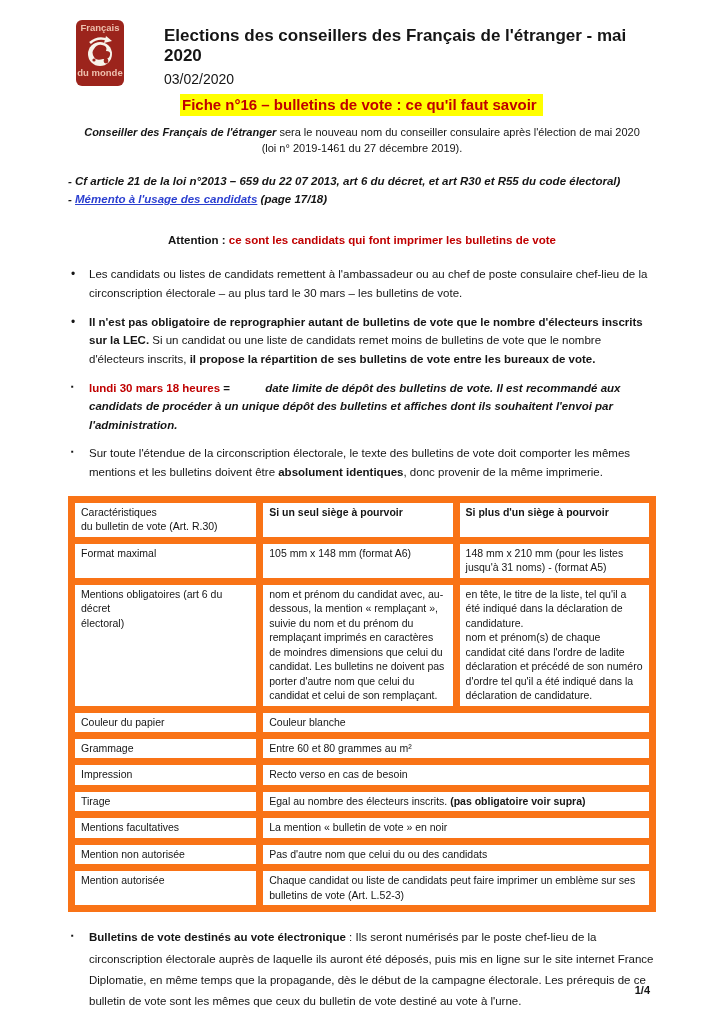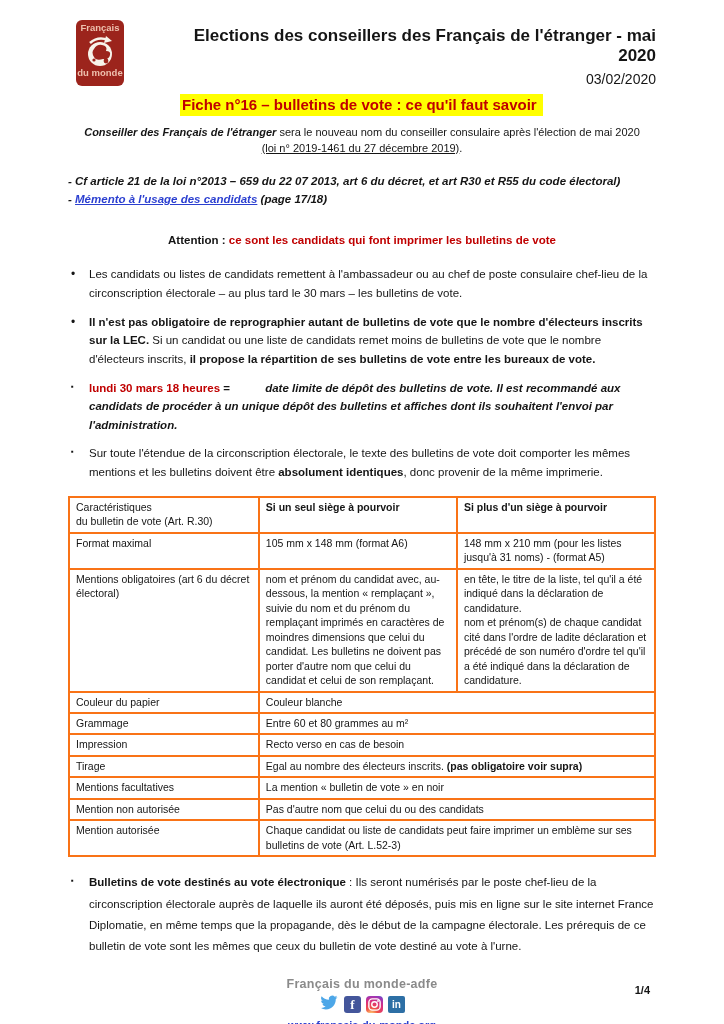--- a/index.html
+++ b/index.html
@@ -13,53 +13,53 @@
 
   
   .header { position:relative; min-height:66px; }
   .logo {
     position:absolute; left:8px; top:0; width:48px; height:66px;
     background:#9c241c; border-radius:6px; text-align:center;
     color:#eec0ae; font-size:9.5px; font-weight:bold; padding-top:3px;
     line-height:1.1;
   }
   .logo svg { display:block; margin:1px auto 0 auto; }
-  .header-right { margin-left:96px; text-align:right; }
+  .header-right { margin-left:96px; text-align:left; }
   .doc-title { font-size:17px; font-weight:bold; line-height:1.2; padding-top:6px; }
   .doc-date { font-size:14px; margin-top:4px; }
 
   .fiche-wrap { margin:7px 0 0 76px; }
   .fiche {
     display:inline-block; background:#ffff00; color:#c00000;
     font-weight:bold; font-size:15px; padding:2px 6px 3px 2px;margin-left:36px;
   }
 
   .intro { text-align:center; font-size:11px; margin-top:9px; line-height:1.45; }
   .intro .lead { font-weight:bold; font-style:italic; }
-  .intro .law { text-decoration:underline; }
+  .intro .law { }
 
   .refs { margin-top:15px; font-size:11.5px; font-style:italic; font-weight:bold; line-height:1.6; }
   .refs a, .link-blue { color:#2b3fd0; text-decoration:underline; cursor:pointer; }
 
   .attention { margin-top:26px; text-align:center; font-size:11.5px; font-weight:bold; }
   .attention .warn { color:#c00000; }
 
   .bullets { margin-top:19px; font-size:11.5px; }
   .bullet { position:relative; padding-left:21px; margin-bottom:10px; line-height:1.62; }
   .bullet .marker { position:absolute; left:3px; }
   .marker.m-round { font-size:12px; top:0px; }
   .marker.m-square { font-size:8px; top:2px; }
 
   .s-b { font-weight:bold; }
   .s-bi { font-weight:bold; font-style:italic;margin-left:32px; }
   .s-red { color:#c00000; }
 
   table.specs { width:100%; border-collapse:collapse; margin-top:14px; font-size:10.5px; line-height:1.38; table-layout:fixed; }
   table.specs th, table.specs td {
-    border:2px solid #f97316; padding:2px 6px 3px 6px; vertical-align:top; text-align:left;
+    border:7px solid #f97316; padding:2px 6px 3px 6px; vertical-align:top; text-align:left;
     white-space:pre-line; font-weight:normal;
   }
   table.specs th.hdr-bold { font-weight:bold; }
   col.c1 { width:32.4%; } col.c2 { width:33.8%; } col.c3 { width:33.8%; }
 
   .bottom-bullets { margin-top:15px; font-size:11.5px; }
   .bottom-bullets .bullet { line-height:1.85; }
 
   .footer { margin-top:20px; text-align:center; }
   .footer-brand { font-size:12.5px; font-weight:bold; color:#8a8a8a; letter-spacing:.3px; }

